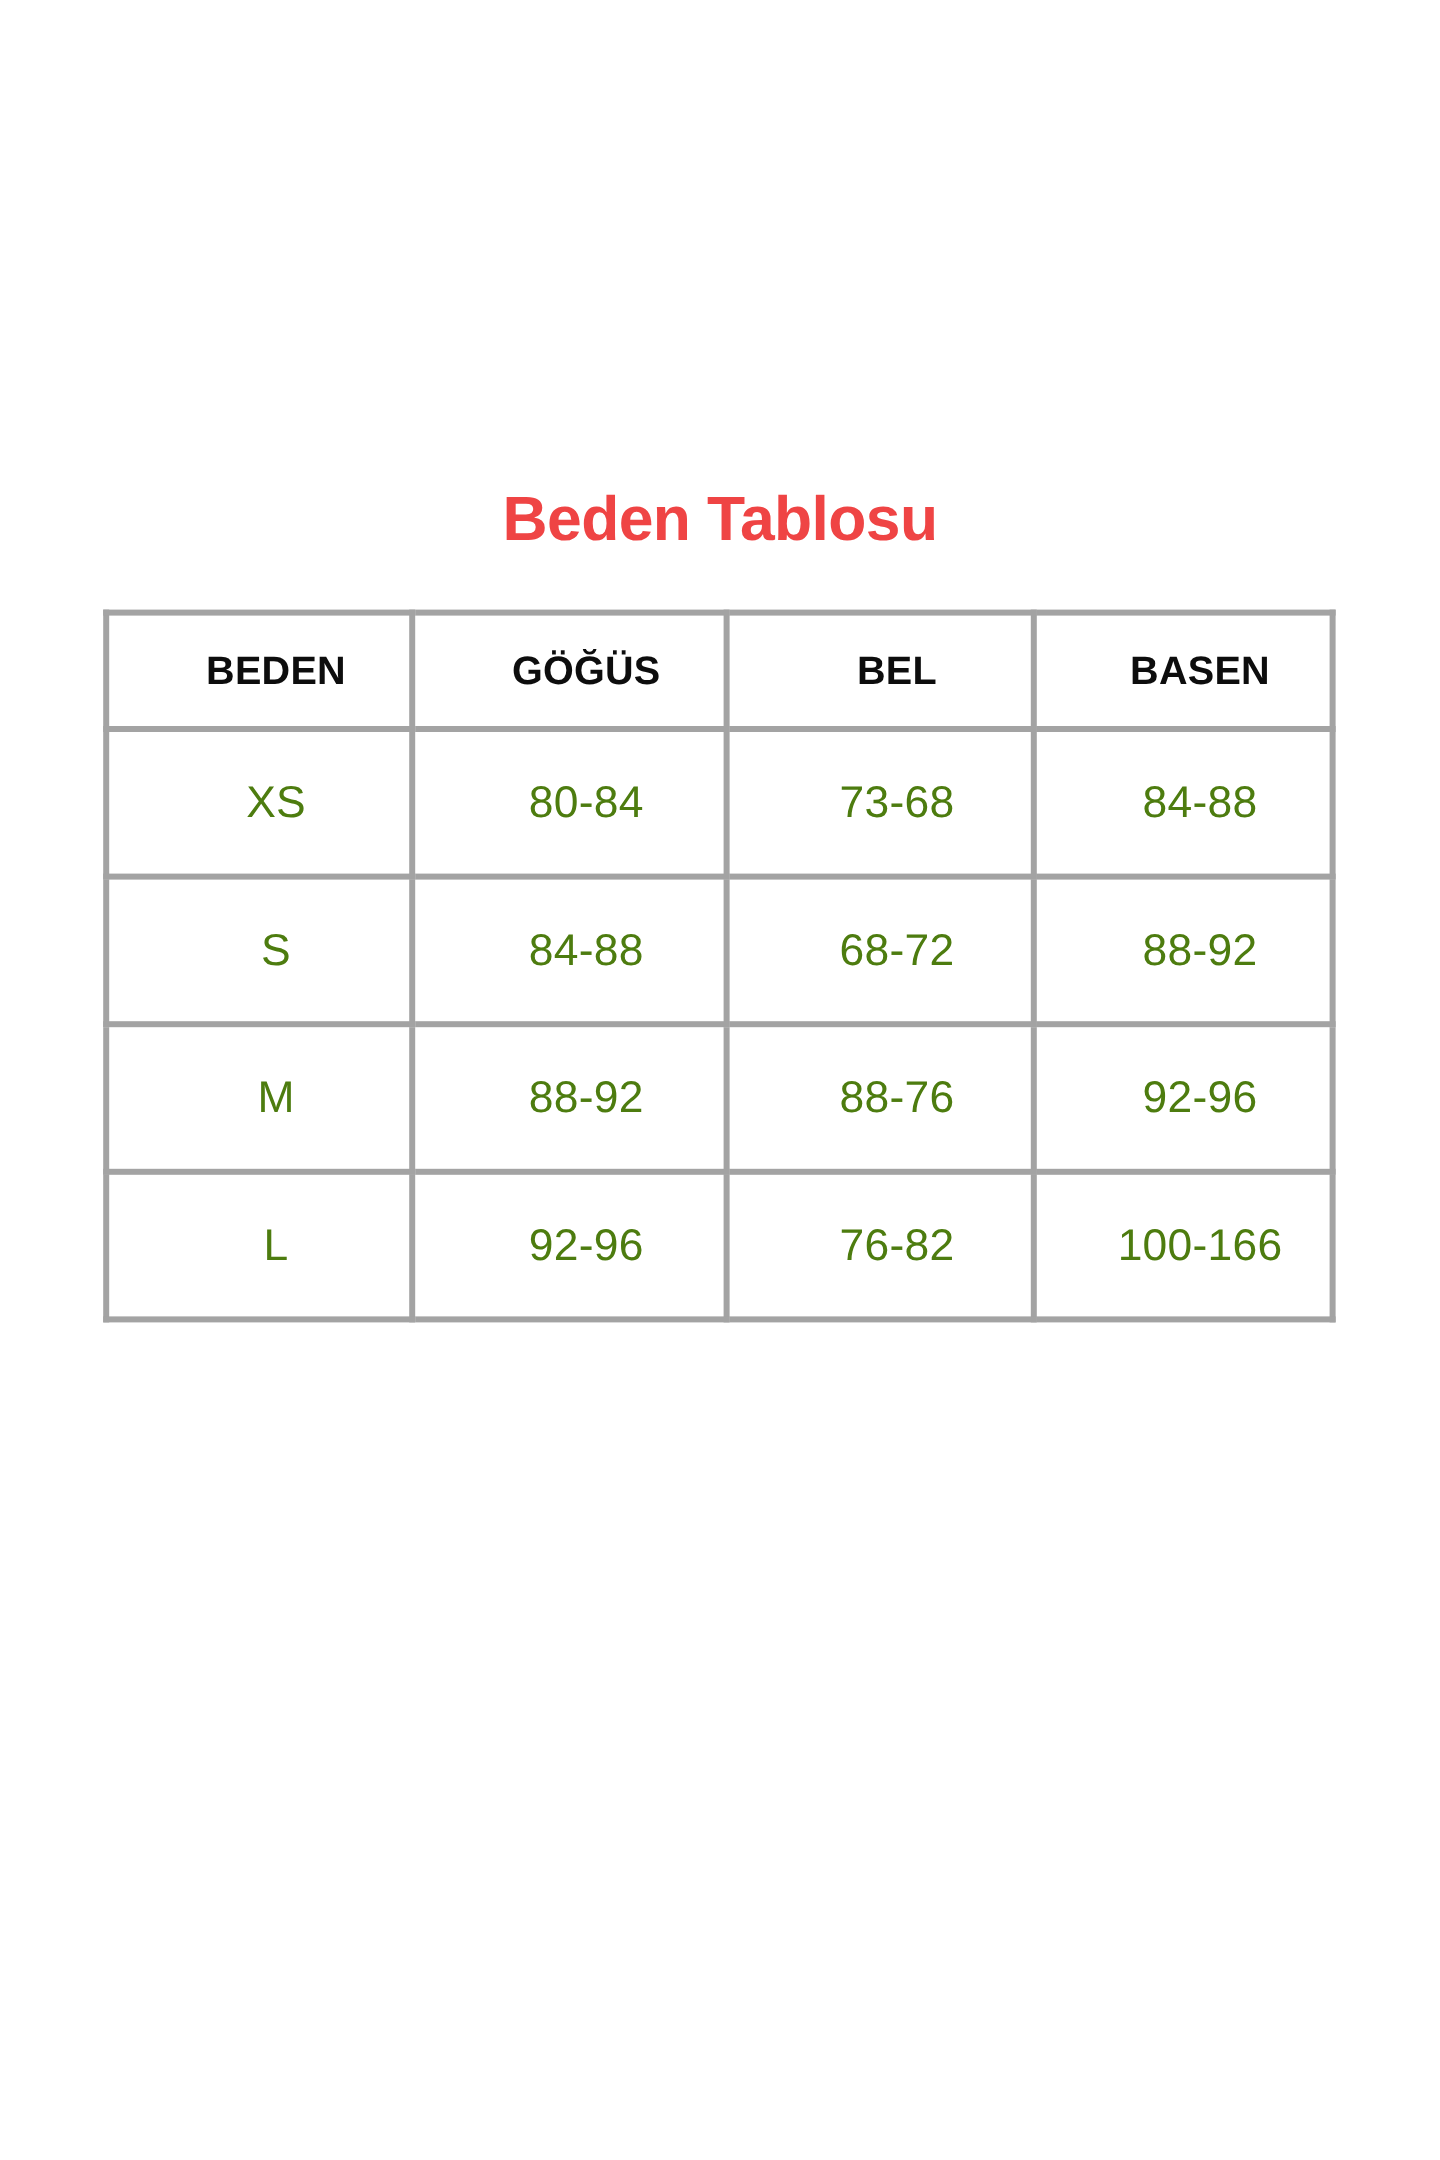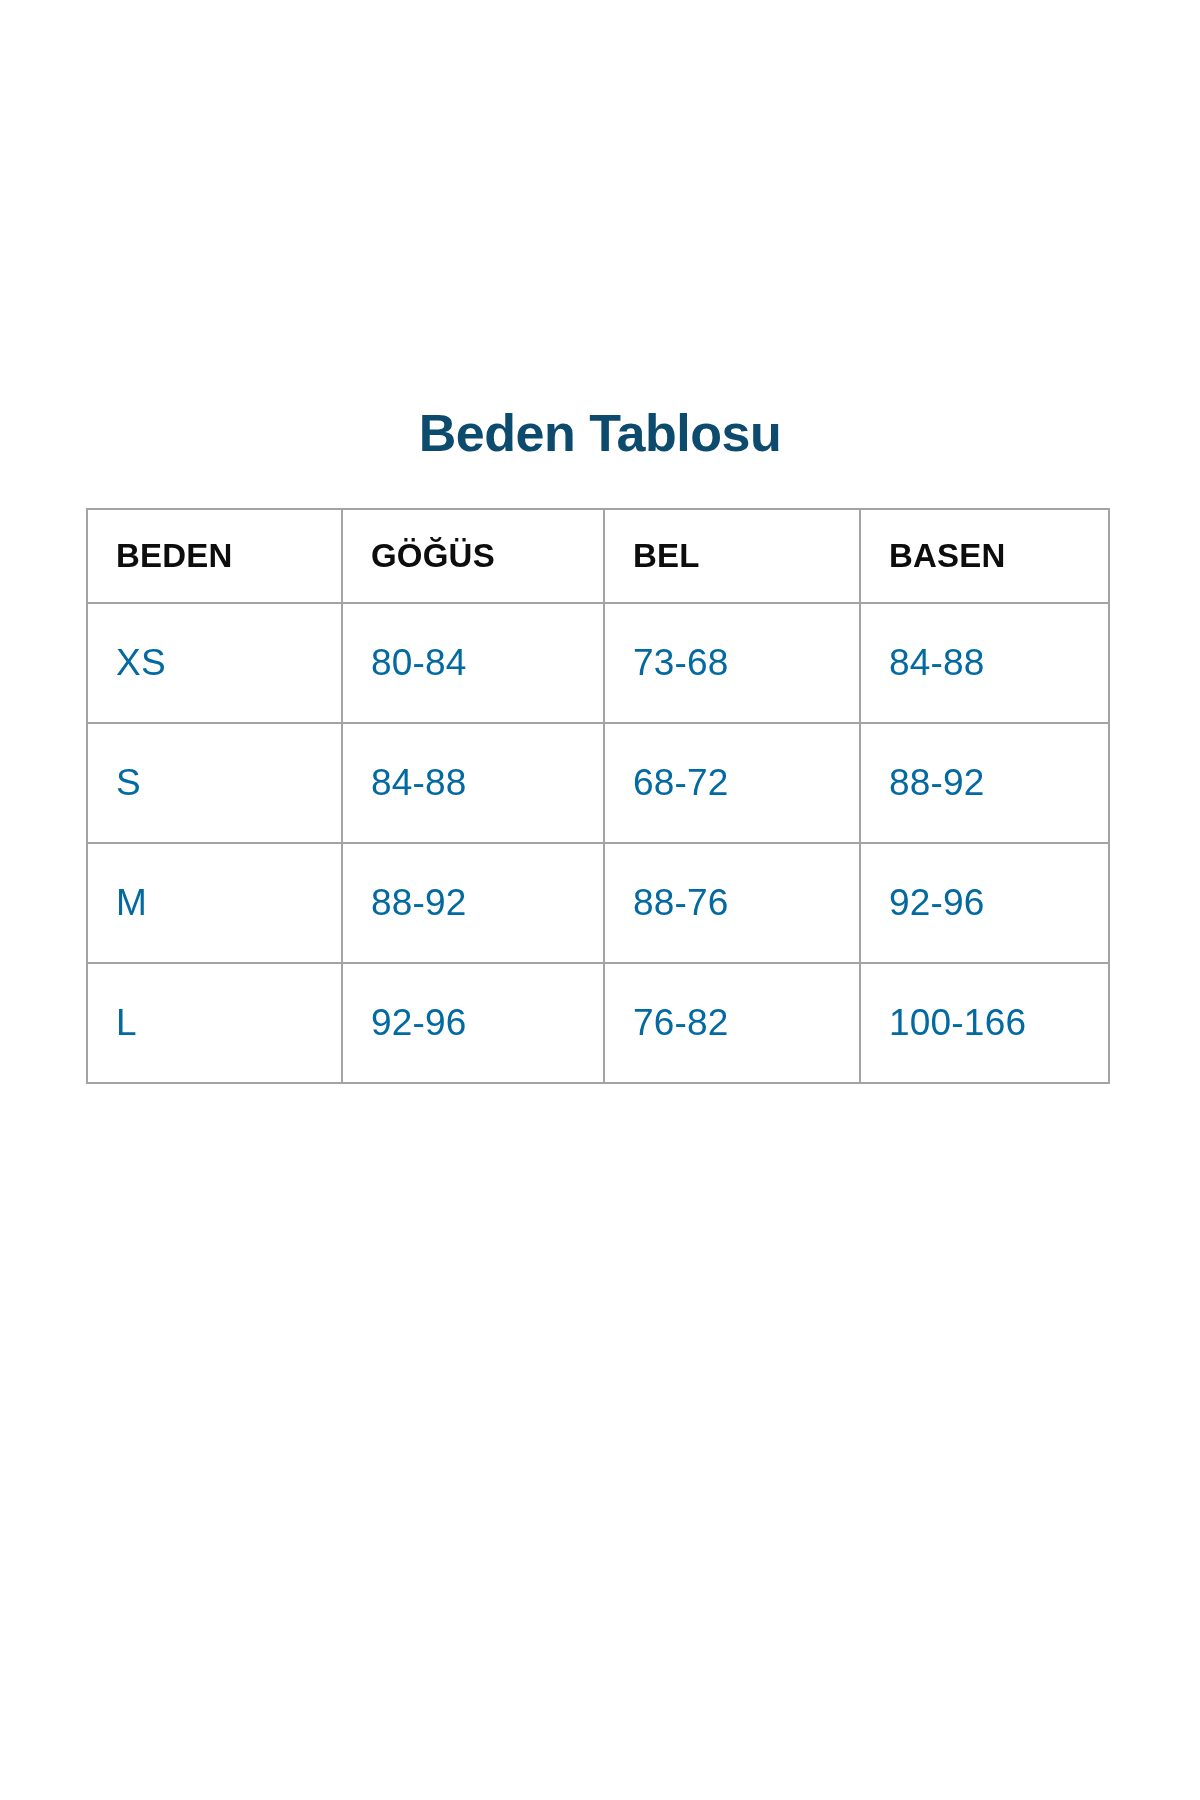--- a/index.html
+++ b/index.html
@@ -25,49 +25,49 @@
   }
   .title {
     position: absolute;
     left: 90px;
     top: 405px;
     width: 1020px;
     text-align: center;
     font-size: 52px;
     font-weight: bold;
     letter-spacing: -0.5px;
-    color: #0c4a6e;
+    color: #ef4444;
     line-height: 1.1;
   }
   .size-table {
     position: absolute;
     left: 86px;
     top: 508px;
     width: 1022px;
     border-collapse: collapse;
     table-layout: fixed;
   }
   .size-table td, .size-table th {
-    border: 2px solid #a3a3a3;
+    border: 5px solid #a3a3a3;
     padding: 0 0 0 28px;
-    text-align: left;
+    text-align: center;
     vertical-align: middle;
     font-weight: normal;
   }
   .size-table thead th {
     height: 92px;
     font-size: 33px;
     font-weight: bold;
     letter-spacing: 0.2px;
     color: #0d0d0d;
   }
   .size-table tbody td {
     height: 118px;
     font-size: 37px;
-    color: #0369a1;
+    color: #4d7c0f;
     letter-spacing: 0.2px;
   }
   .col-beden { width: 255px; }
   .col-gogus { width: 262px; }
   .col-bel   { width: 256px; }
   .col-basen { width: 249px; }
 </style>
 </head>
 <body>
 

